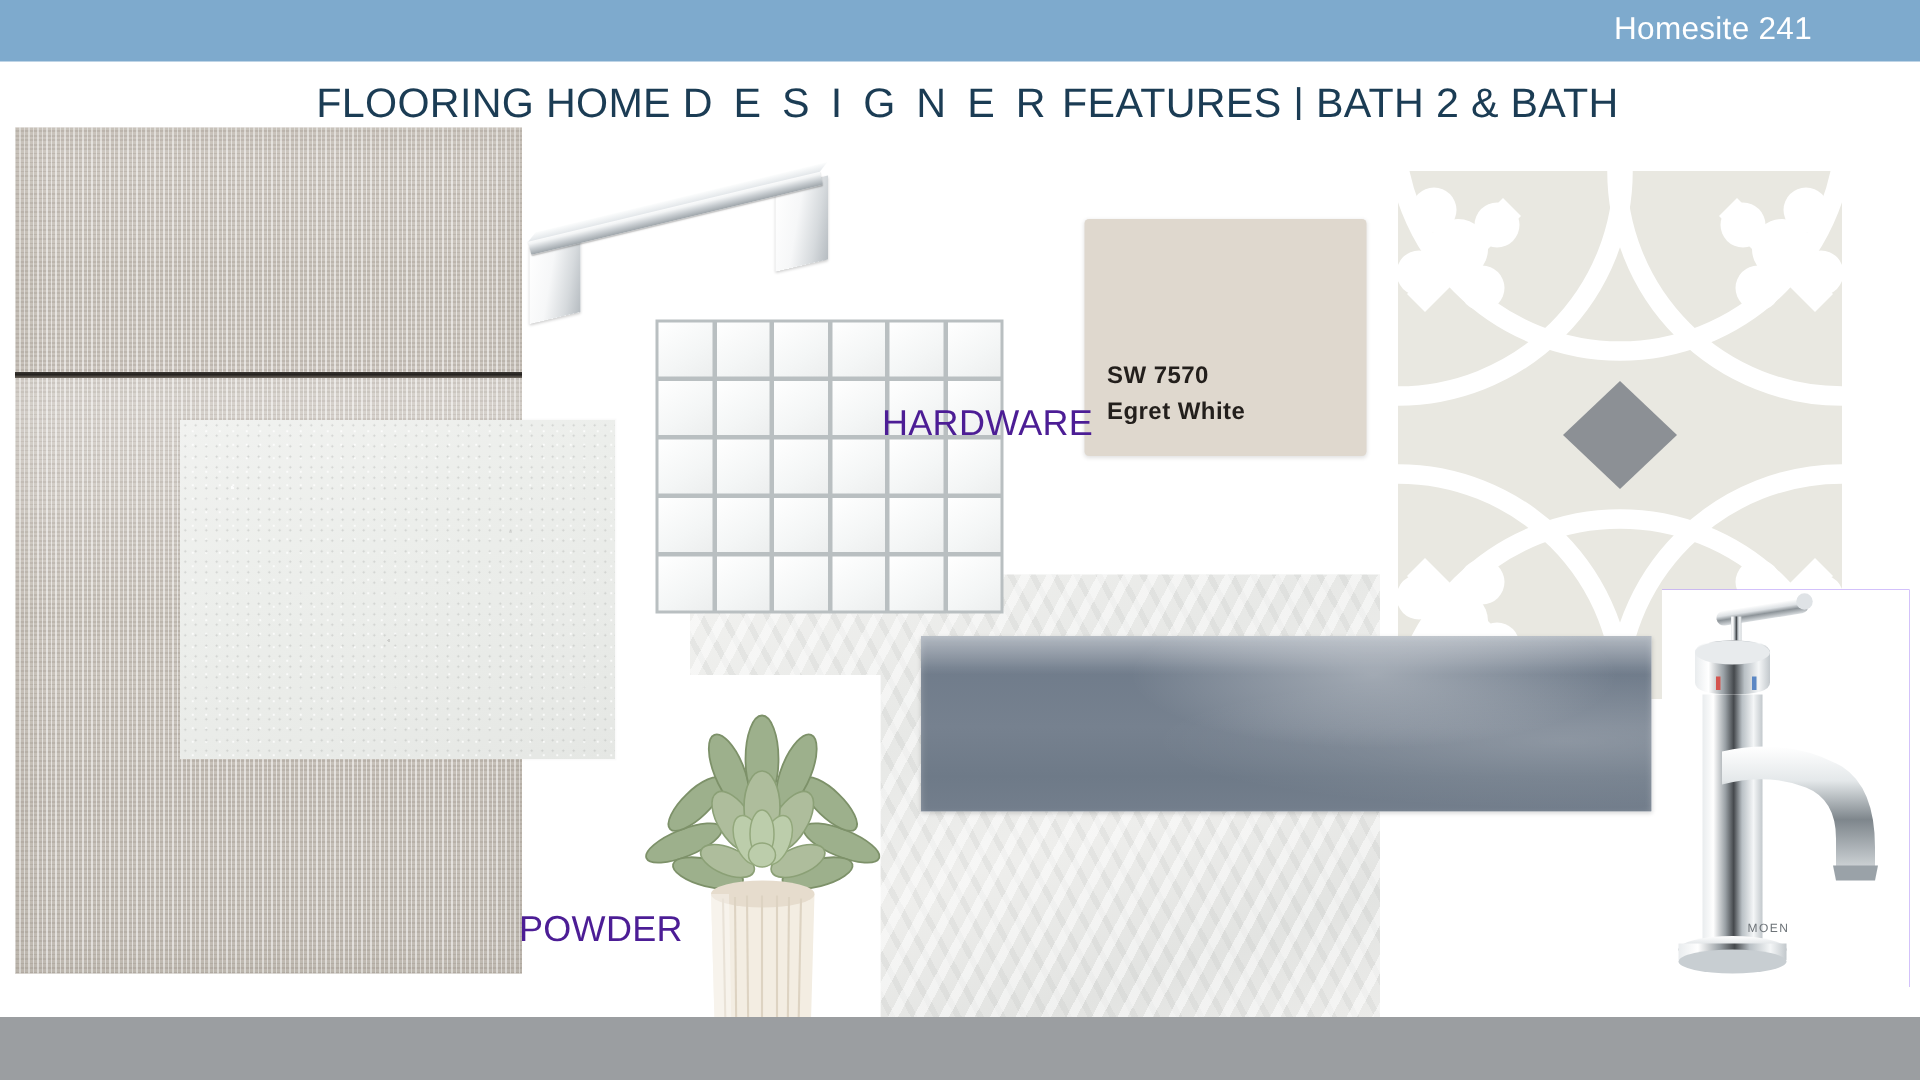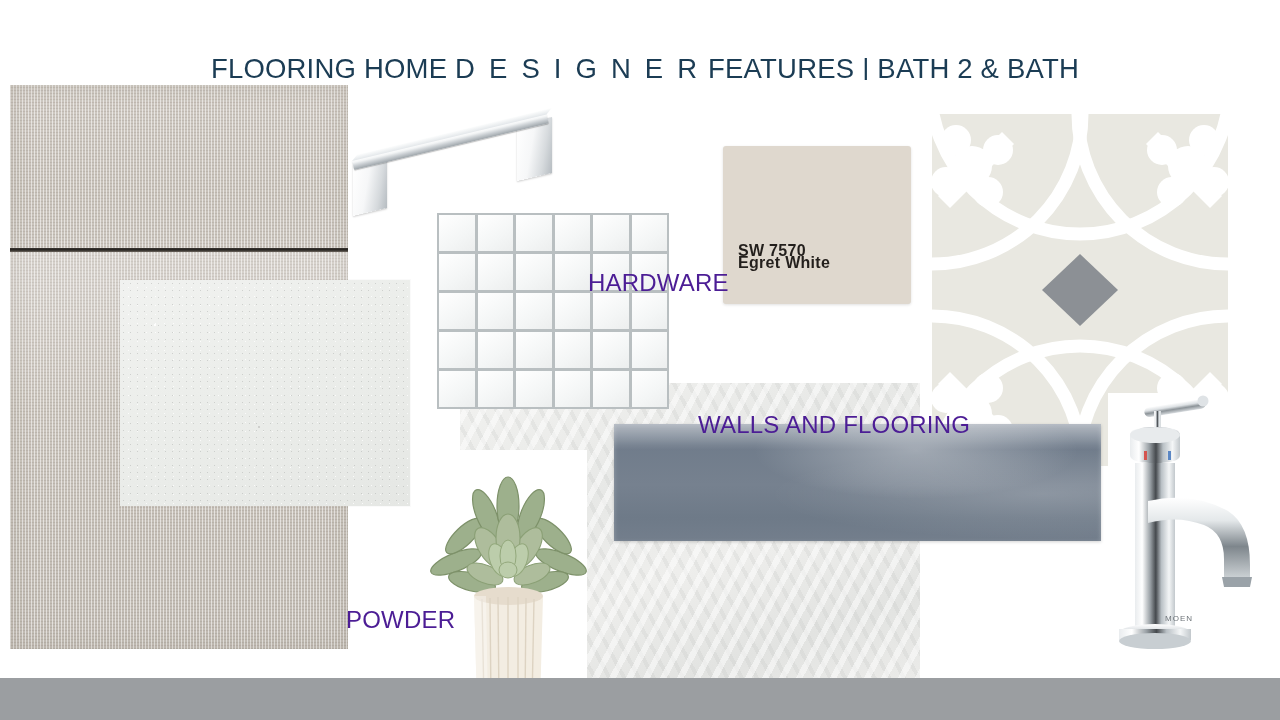--- a/index.html
+++ b/index.html
@@ -85,21 +85,21 @@
   }
   .mosaic i{display:block;background:linear-gradient(145deg,#ffffff,#f4f6f6 60%,#eceeee);}
 
   
   .paint-card{
     position:absolute;left:723px;top:66px;width:188px;height:158px;
     background:#dfd8ce;border-radius:3px;
     box-shadow:0 1px 3px rgba(0,0,0,.12);
   }
   .paint-code{position:absolute;left:15px;top:96px;font-size:16px;font-weight:bold;color:#231f1c;letter-spacing:.3px;}
-  .paint-name{position:absolute;left:15px;top:108px;font-size:16px;font-weight:bold;color:#231f1c;letter-spacing:.3px;}
+  .paint-name{position:absolute;left:15px;top:120px;font-size:16px;font-weight:bold;color:#231f1c;letter-spacing:.3px;}
 
   
   .deco-tile{
     position:absolute;left:932px;top:34px;width:296px;height:352px;
     background:#e9e8e1;overflow:hidden;
   }
   .deco-tile svg{display:block;width:100%;height:100%;}
   .mls-watermark{
     position:absolute;right:6px;bottom:24px;
     color:rgba(255,255,255,.72);font-size:19px;letter-spacing:.5px;
@@ -167,20 +167,23 @@
   .footer{
     position:absolute;left:0;top:678px;width:1280px;height:42px;
     background:#9b9ea1;
   }
 </style>
 </head>
 <body>
 
 <div class="stage">
 
+  <div class="header-bar">
+    <div class="header-title">Homesite 241</div>
+  </div>
 
   <div class="slide-title">
     <span>FLOORING HOME </span><span class="sp">D E S I G N E R</span><span> FEATURES | BATH 2 &amp; BATH 3 AND</span>
     <div>POWDER ROOM</div>
   </div>
 
   <div class="board">
 
     <div class="cabinet">
       <div class="seam"></div>
@@ -377,21 +380,20 @@
         <path d="M114 184 L144 184 L142 194 L116 194 Z" fill="#9aa2a8"></path>
 
         <ellipse cx="47" cy="240" rx="36" ry="9" fill="url(#chromeH)"></ellipse>
         <rect x="11" y="236" width="72" height="11" fill="url(#chrome)"></rect>
         <ellipse cx="47" cy="248" rx="36" ry="8" fill="#c8ced2"></ellipse>
         <text x="57" y="228" font-family="Liberation Sans, sans-serif" font-size="8" fill="#6e7479" letter-spacing="1">MOEN</text>
       </svg>
     </div>
 
     <div class="cap cap-hardware">HARDWARE</div>
-    <div class="cap cap-walls">WALLS AND FLOORING</div>
     <div class="cap cap-quartz">POWDER</div>
 
     <div class="cap cap-faucet">FAUCET</div>
 
   </div>
 
   <div class="footer">
     
     
     

